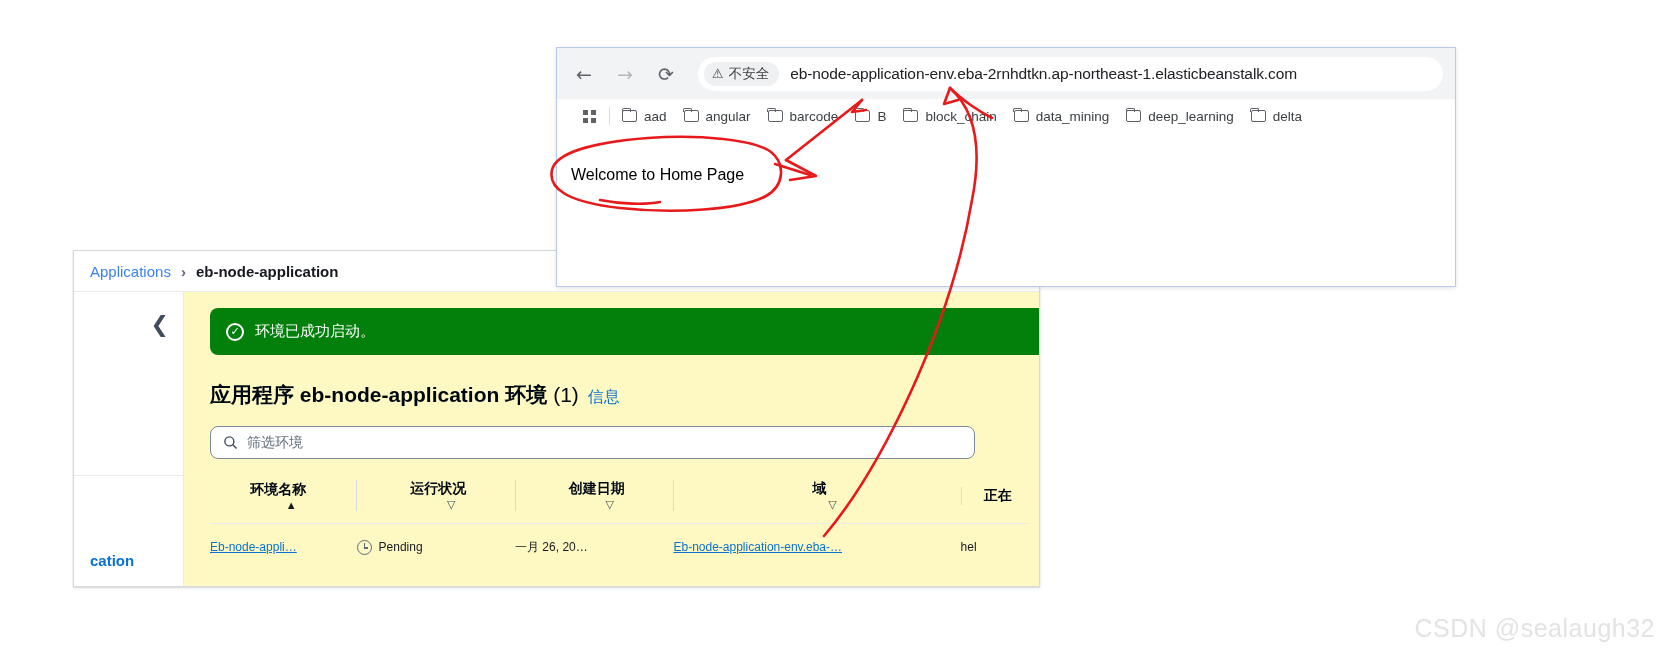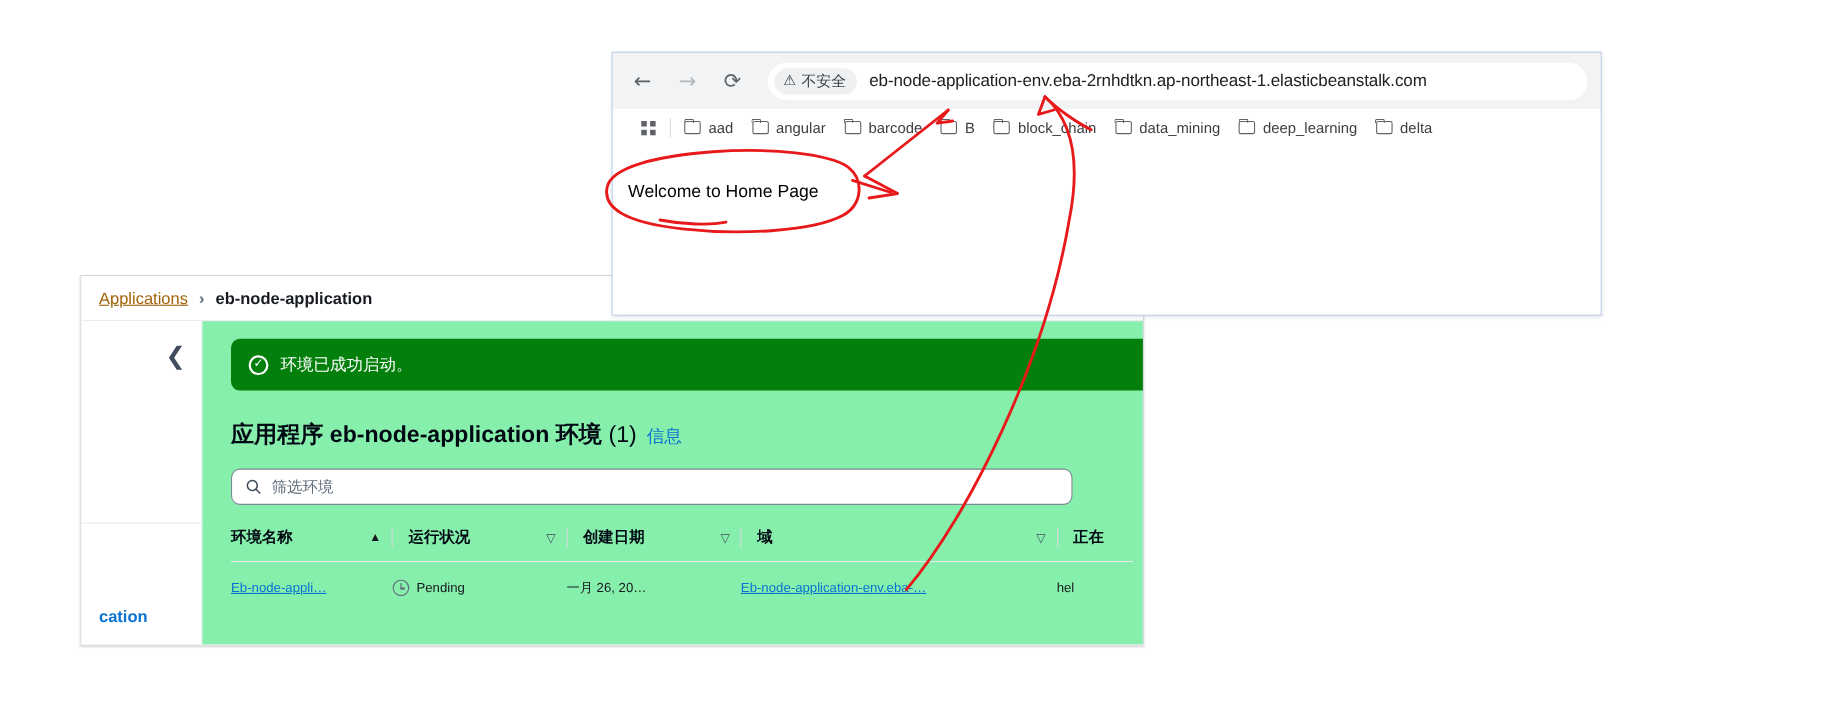--- a/index.html
+++ b/index.html
@@ -23,21 +23,21 @@
   }
   .aws-breadcrumb {
     height: 41px;
     display: flex; align-items: center;
     padding-left: 16px;
     background: #ffffff;
     border-bottom: 1px solid #e9ebed;
     font-size: 15px;
   }
   .bc-link {
-    color: #a16207; text-decoration: underline; font-weight: 400;
+    color: #3b82f6; font-weight: 400;
     cursor: pointer;
   }
   .bc-sep { color: #5f6b7a; margin: 0 10px; font-size: 15px; font-weight:600;}
   .bc-current { color: #16191f; font-weight: 700; }
 
   .aws-body { display: flex; height: calc(100% - 41px); }
   .aws-sidebar {
     width: 110px; flex: 0 0 110px;
     border-right: 1px solid #e9ebed;
     background: #ffffff;
@@ -53,21 +53,21 @@
     border-top: 1px solid #e9ebed;
   }
   .sidebar-app-link {
     position: absolute; left: 16px; top: 260px;
     color: #0972d3; font-weight: 700; font-size: 15px; cursor: pointer;
     white-space: nowrap;
   }
 
   .aws-main {
     flex: 1; padding: 16px 0 0 26px; position: relative;
-    background:#86efac;
+    background:#fef9c3;
     text-align:center;
   }
   .flash-success {
     background: #037f0c;
     color: #ffffff;
     border-radius: 8px 0 0 8px;
     height: 47px;
     display: flex; align-items: center;
     padding-left: 16px;
     font-size: 15px;
@@ -108,20 +108,21 @@
   .env-table { margin-top: 21px; width: 820px; }
   .th-row {
     display: flex; align-items: center;
     font-size: 14px; font-weight: 700; color: #000814;
     padding-bottom: 12px;
   }
   .th {
     display: flex; align-items: center; justify-content: space-between;
     padding-right: 10px;
     position: relative;
+    flex-direction: column;
   }
   .th + .th { border-left: 1px solid #d5dbdb; padding-left: 14px; }
   .sort-ind { color: #414d5c; font-size: 11px; margin-left: 26px; }
   .sort-ind.asc { color: #16191f; }
 
   .tr-divider { border-top: 1px solid #e9ebed; }
   .td-row {
     display: flex; align-items: center;
     font-size: 12px; color: #16191f;
     height: 46px;
@@ -405,13 +406,14 @@
 
       <path d="M862,100 L852,112 L866,110"></path>
 
       <path d="M824,536 C880,470 950,330 972,200 C985,135 968,104 950,88"></path>
       <path d="M950,88 L944,104 L958,100"></path>
 
       <path d="M950,88 C962,100 980,112 992,118"></path>
     </g>
   </svg>
 
+  <div class="watermark">CSDN @sealaugh32</div>
 </div>
 
 </body></html>

